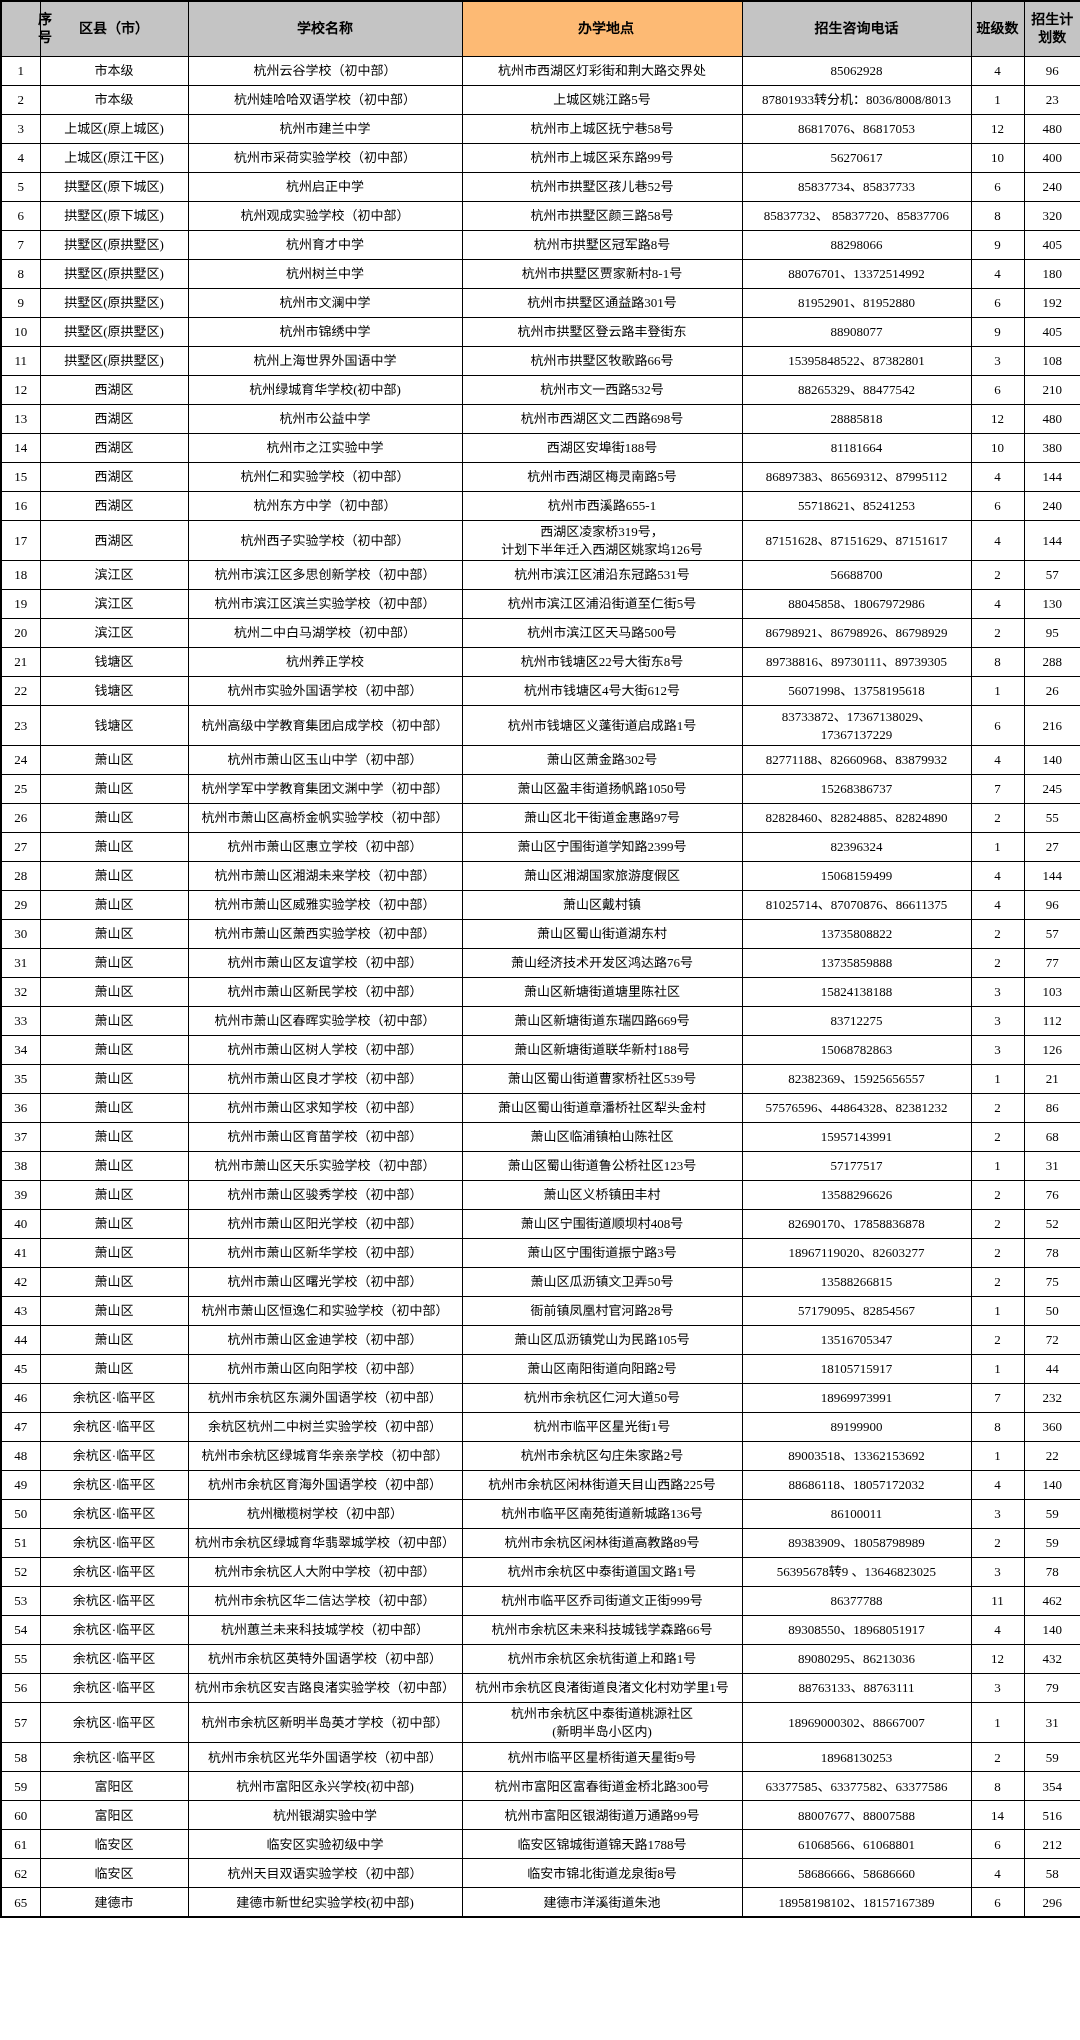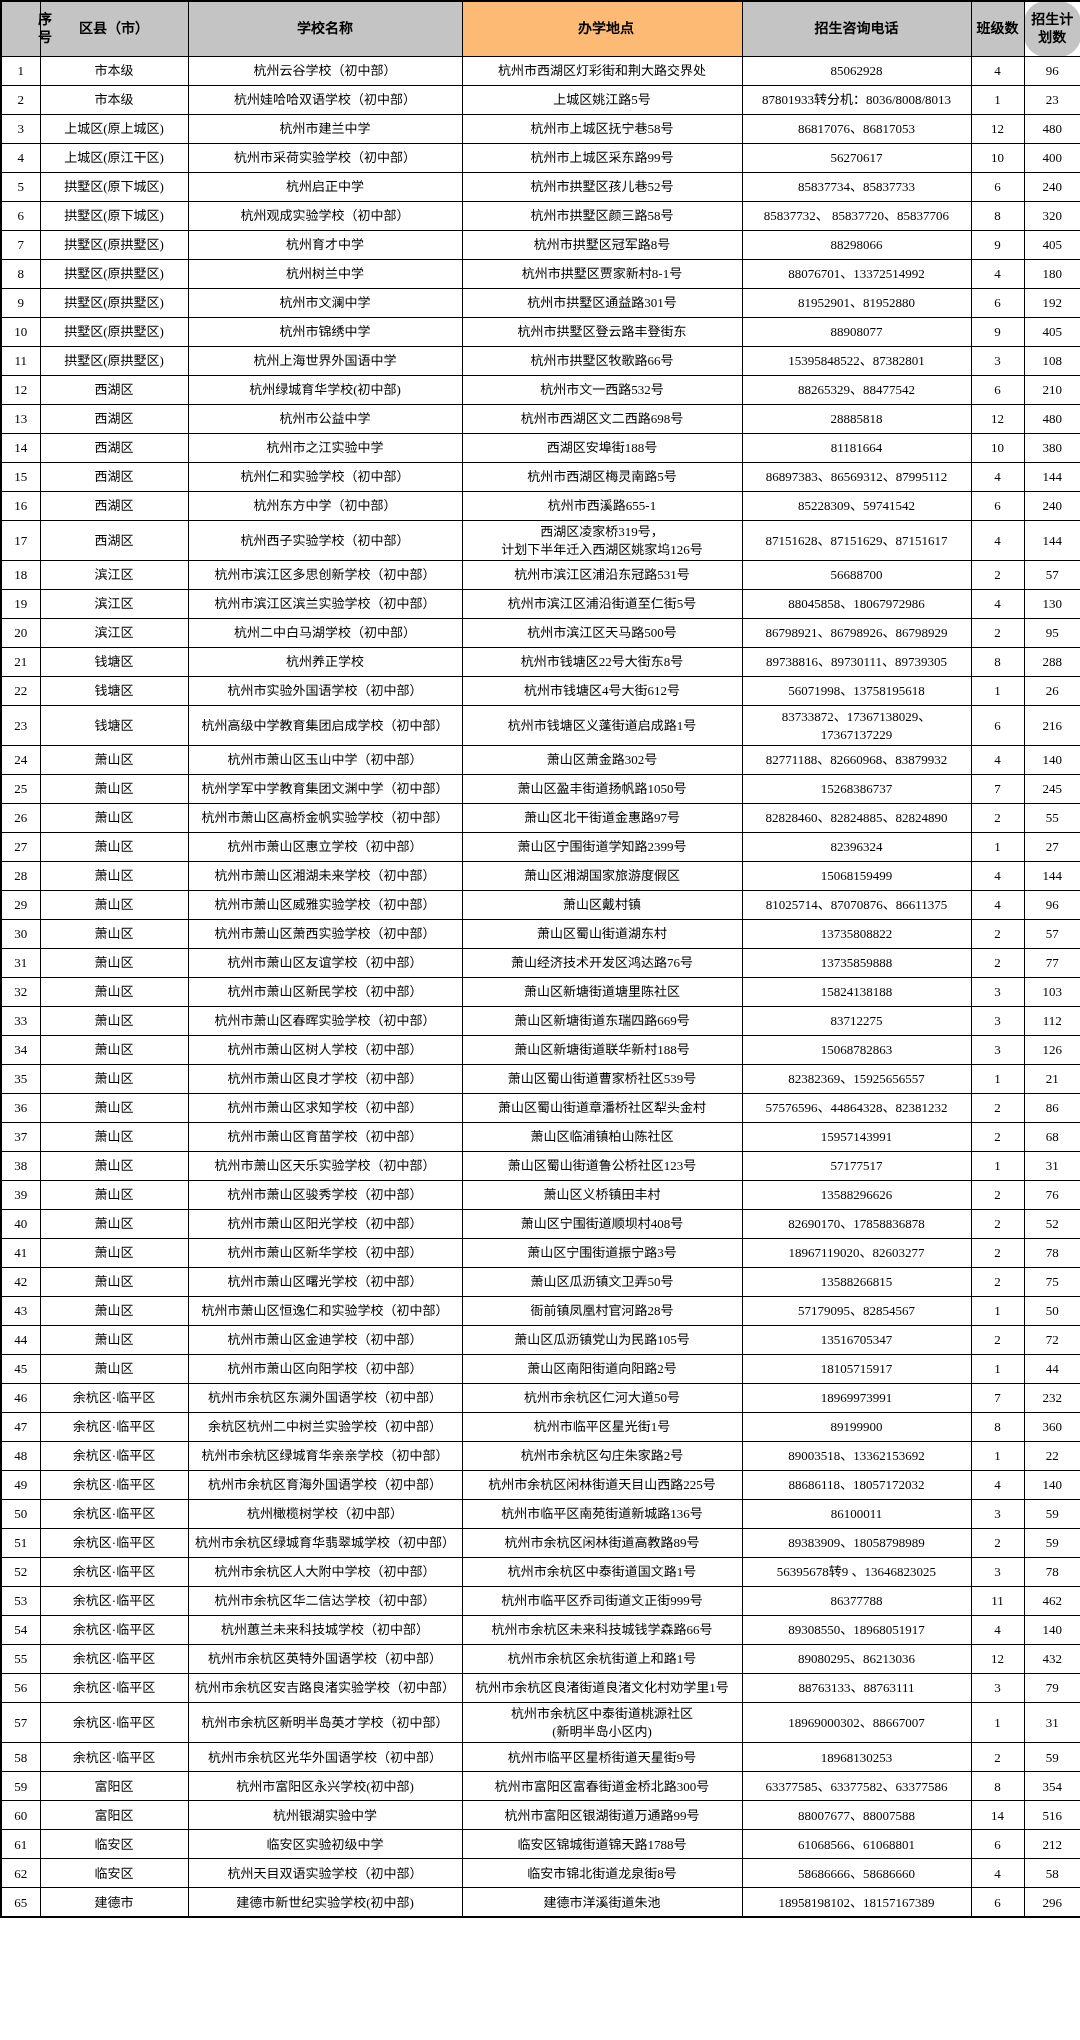--- a/index.html
+++ b/index.html
@@ -66,21 +66,21 @@
       <col class="c-plan">
     </colgroup>
     <thead>
       <tr>
         <th style="background: rgb(196, 196, 196); padding-left: 36px;">序号</th>
         <th style="background: rgb(196, 196, 196);">区县（市）</th>
         <th style="background: rgb(196, 196, 196);">学校名称</th>
         <th style="background: #fdba74; padding-left: 10px;">办学地点</th>
         <th style="background: rgb(196, 196, 196);">招生咨询电话</th>
         <th style="background: rgb(196, 196, 196); margin-left: 48px;">班级数</th>
-        <th style="background: rgb(196, 196, 196); border-radius: 22px;">招生计划数</th>
+        <th style="background: rgb(196, 196, 196);">招生计划数</th>
       </tr>
     </thead>
     <tbody>
         <tr>
     <td>1</td>
     <td>市本级</td>
     <td>杭州云谷学校（初中部）</td>
     <td>杭州市西湖区灯彩街和荆大路交界处</td>
     <td>85062928</td>
     <td>4</td>
@@ -210,21 +210,21 @@
     <td>杭州市西湖区梅灵南路5号</td>
     <td>86897383、86569312、87995112</td>
     <td>4</td>
     <td>144</td>
   </tr>
         <tr>
     <td>16</td>
     <td>西湖区</td>
     <td>杭州东方中学（初中部）</td>
     <td>杭州市西溪路655-1</td>
-    <td>85228309、59741542</td>
+    <td>55718621、85241253</td>
     <td>6</td>
     <td>240</td>
   </tr>
         <tr>
     <td>17</td>
     <td>西湖区</td>
     <td>杭州西子实验学校（初中部）</td>
     <td>西湖区凌家桥319号，
 计划下半年迁入西湖区姚家坞126号</td>
     <td>87151628、87151629、87151617</td>

